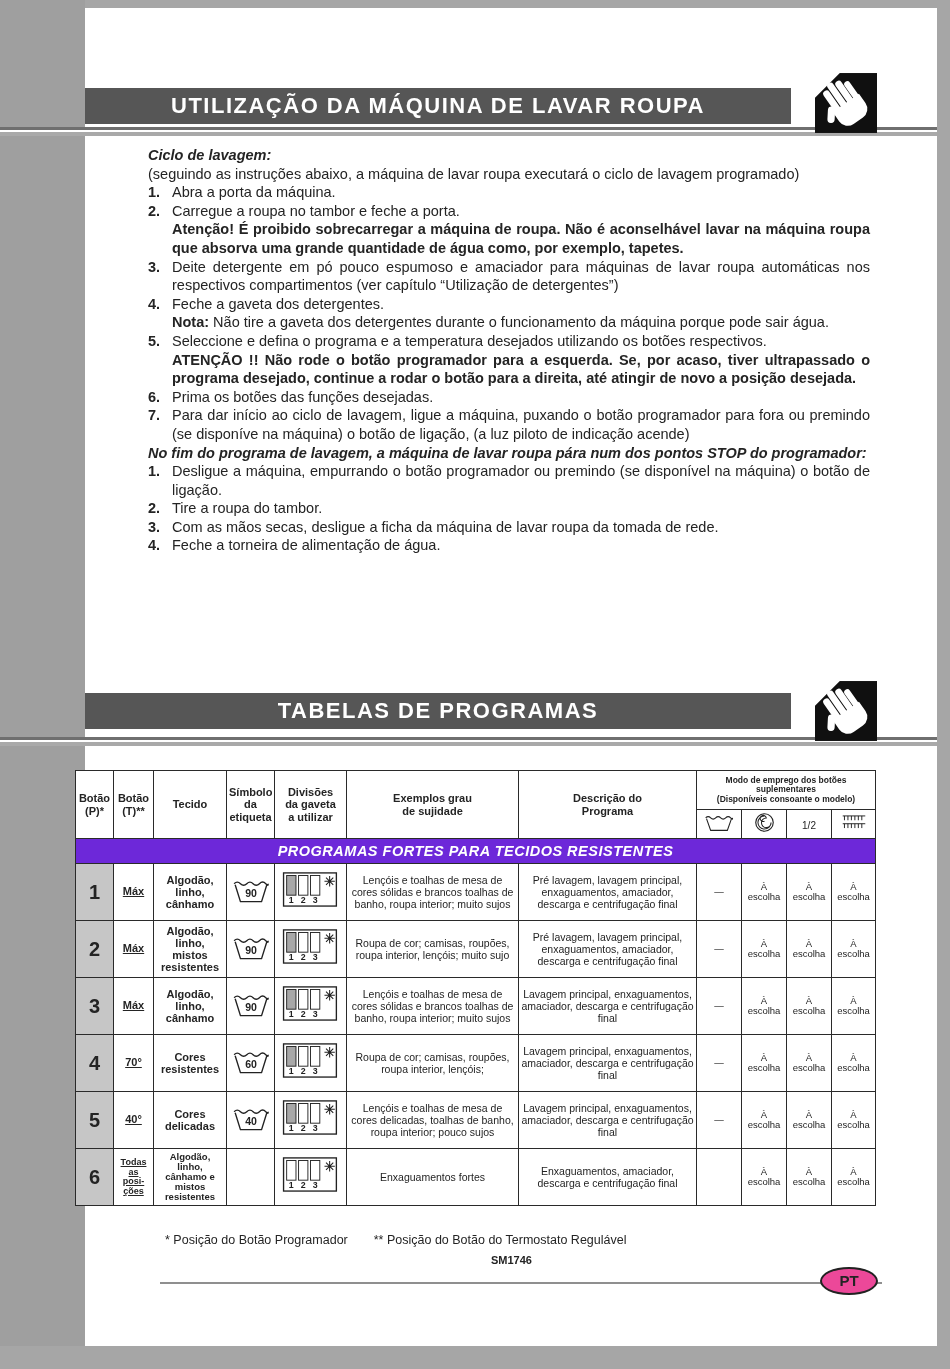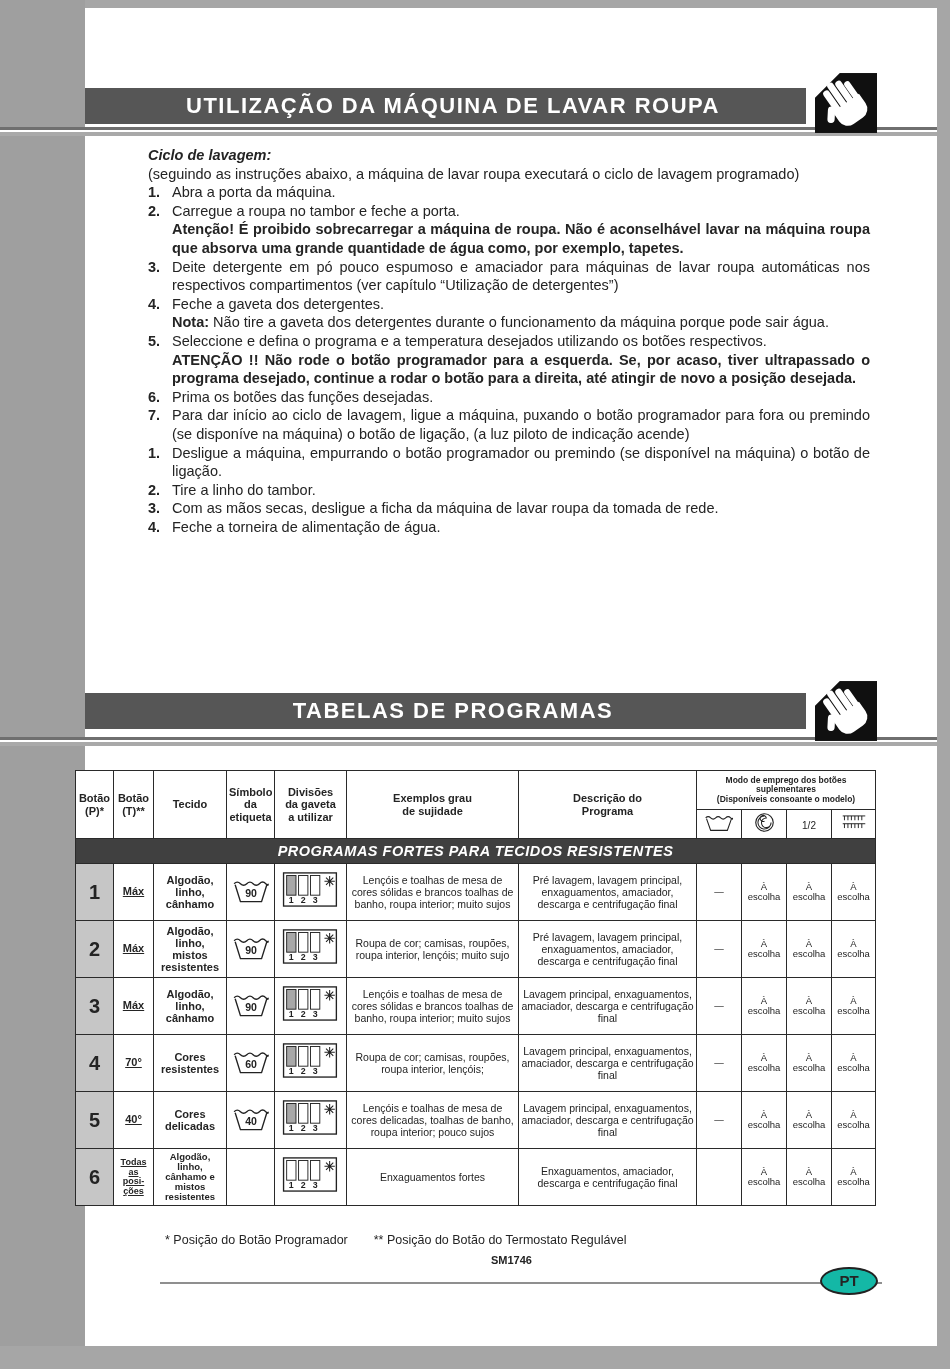--- a/index.html
+++ b/index.html
@@ -12,21 +12,21 @@
   .frame{position:absolute;background:#a6a6a6;}
   .frame-top{left:0;top:0;width:950px;height:8px;}
   .frame-left{left:0;top:0;width:85px;height:1369px;background:#9f9f9f;}
   .frame-right{left:937px;top:0;width:13px;height:1369px;}
   .frame-bottom{left:0;top:1346px;width:950px;height:23px;}
 
   .header-bar{
     position:absolute;left:85px;width:706px;height:36px;
     background:#565656;color:#ffffff;
     font-weight:bold;font-size:22px;letter-spacing:1.5px;
-    display:flex;align-items:center;justify-content:center;padding-left:15px;
+    display:flex;align-items:center;justify-content:center;
   }
   .header-bar.h1{top:88px;}
   .header-bar.h2{top:693px;}
   .rule{
     position:absolute;left:0;width:937px;height:9px;
     background:linear-gradient(to bottom,#6f6f6f 0 3px,#ffffff 3px 5px,#a9a9a9 5px 9px);
   }
   .rule.r1{top:127px;}
   .rule.r2{top:737px;}
 
@@ -52,21 +52,21 @@
     background:#ffffff;
   }
   table.programs th,table.programs td{
     border:1px solid #2a2a2a;padding:1px 2px;
     text-align:center;vertical-align:middle;overflow:hidden;
   }
   th.main-h{font-size:11px;font-weight:bold;white-space:pre-line;line-height:12.5px;}
   th.sup-h{font-size:8.5px;font-weight:bold;line-height:9.5px;height:36px;}
   th.icon-h{height:26px;}
   td.section-row{
-    background:#404040;color:#ffffff;
+    background:#6d28d9;color:#ffffff;
     font-weight:bold;font-style:italic;font-size:14.5px;
     height:22px;letter-spacing:.5px;
   }
   tr.data-row{height:57px;}
   td.c-p{font-size:20px;font-weight:bold;background:#c6c6c6;}
   td.c-t{font-size:11px;font-weight:bold;white-space:pre-line;line-height:11.5px;text-decoration:underline;}
   td.c-tec{font-size:11px;font-weight:bold;white-space:pre-line;line-height:12px;}
   td.c-ex,td.c-desc{font-size:10.5px;line-height:12px;}
   td.c-sup{font-size:9.5px;line-height:10.5px;white-space:pre-line;}
   .half-label{font-size:10px;font-weight:normal;}
@@ -76,21 +76,21 @@
     font-size:12.5px;
   }
   .footnote span{margin-right:26px;}
   .bottom-line{position:absolute;left:160px;top:1282px;width:722px;height:2px;background:#8f8f8f;}
   .doc-code{
     position:absolute;left:85px;top:1254px;width:853px;
     text-align:center;font-size:11px;font-weight:bold;
   }
   .pt-badge{
     position:absolute;left:820px;top:1267px;width:54px;height:24px;
-    background:#14b8a6;border:2px solid #222;border-radius:50%;
+    background:#ec4899;border:2px solid #222;border-radius:50%;
     text-align:center;line-height:24px;font-weight:bold;font-size:15px;
   }
   svg text{font-family:"Liberation Sans","DejaVu Sans",sans-serif;}
 </style>
 </head>
 <body>
 
 <div class="frame frame-top"></div>
 <div class="frame frame-left"></div>
 <div class="frame frame-right"></div>
@@ -142,28 +142,29 @@
     </li>
     <li>
       <span class="num">6.</span>
       <span>Prima os botões das funções desejadas.</span>
     </li>
     <li>
       <span class="num">7.</span>
       <span>Para dar início ao ciclo de lavagem, ligue a máquina, puxando o botão programador para fora ou premindo (se disponíve na máquina) o botão de ligação, (a luz piloto de indicação acende)</span>
     </li>
   </ol>
+  <div class="sec-title">No fim do programa de lavagem, a máquina de lavar roupa pára num dos pontos STOP do programador:</div>
   <ol class="steps">
     <li>
       <span class="num">1.</span>
       <span>Desligue a máquina, empurrando o botão programador ou premindo (se disponível na máquina) o botão de ligação.</span>
     </li>
     <li>
       <span class="num">2.</span>
-      <span>Tire a linho do tambor.</span>
+      <span>Tire a roupa do tambor.</span>
     </li>
     <li>
       <span class="num">3.</span>
       <span>Com as mãos secas, desligue a ficha da máquina de lavar roupa da tomada de rede.</span>
     </li>
     <li>
       <span class="num">4.</span>
       <span>Feche a torneira de alimentação de água.</span>
     </li>
   </ol>

